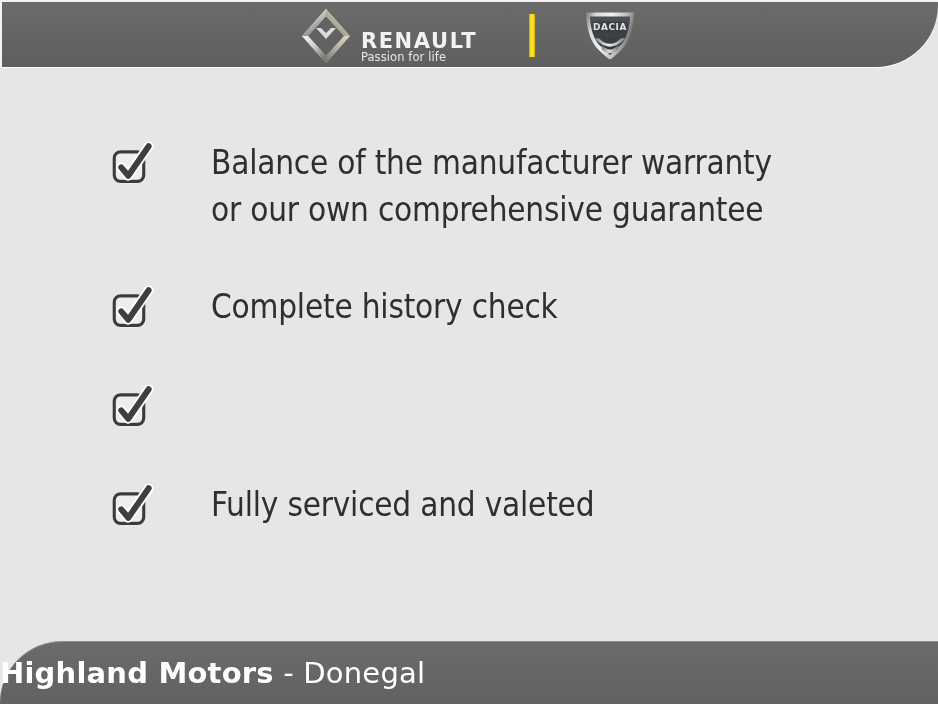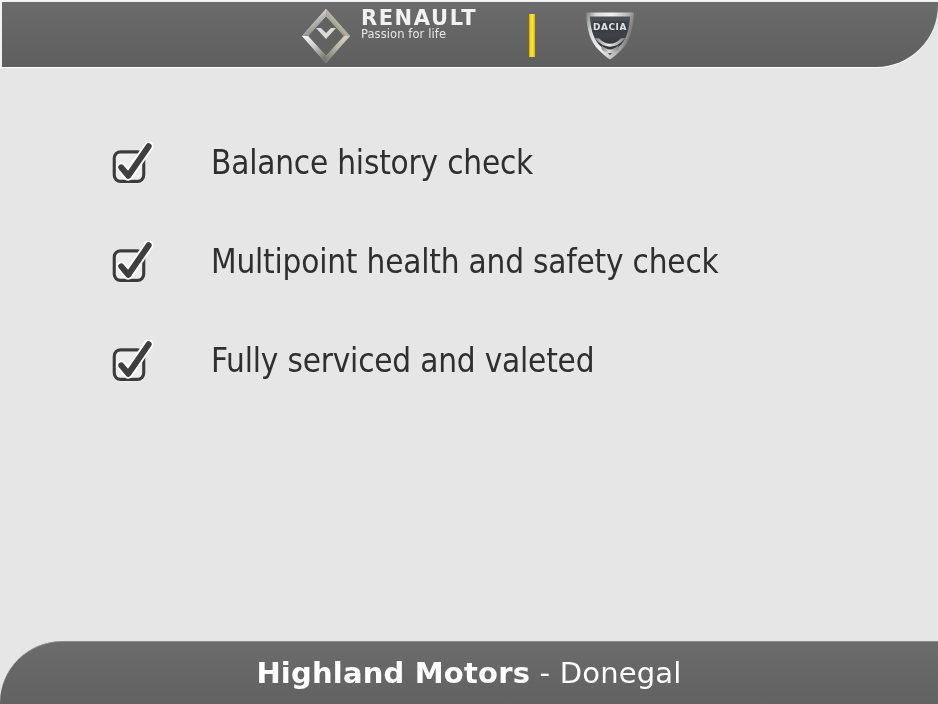--- a/index.html
+++ b/index.html
@@ -39,21 +39,21 @@
     width: 938px;
     height: 67px;
     display: flex;
     align-items: center;
     justify-content: center;
     gap: 0;
   }
 
   .brand-group {
     display: flex;
-    align-items: flex-start;
+    align-items: flex-end;
     gap: 0;
   }
 
   
   .renault-logo {
     width: 50px;
     height: 56px;
     flex: none;
     margin-right: 10px;
   }
@@ -142,21 +142,20 @@
     left: 0;
     top: 641px;
     width: 938px;
     height: 63px;
     background: linear-gradient(180deg, #6c6c6d 0%, #666667 50%, #626263 100%);
     border-top-left-radius: 62px;
     box-sizing: border-box;
     border-top: 1px solid #8d8d8e;
     display: flex;
     align-items: center;
-    justify-content: center;
   }
   .footer-title {
     font-family: "DejaVu Sans", sans-serif;
     font-size: 29px;
     color: #ffffff;
     letter-spacing: 0.2px;
     white-space: nowrap;
   }
   .footer-title .bold {
     font-weight: bold;
@@ -247,43 +246,54 @@
 
         <path d="M40,66 Q55,82 70,66 L70,74 Q55,88 40,74 Z" fill="url(#dg3)" opacity="0.9"></path>
       </svg>
 
     </div>
   </div>
 
   <div class="content">
     <div class="checklist">
 
+      <div class="check-row row-1">
+        <div class="cb-wrap">
+          <svg class="checkbox-icon" viewBox="0 0 64 64">
+            <rect x="6" y="14" width="42" height="42" rx="9" ry="9" fill="#eeeded" stroke="#ffffff" stroke-width="5"></rect>
+            <rect x="6" y="14" width="42" height="42" rx="9" ry="9" fill="none" stroke="#3b3b3b" stroke-width="4.5"></rect>
+            <path d="M16,36 L26,48 L55,6" fill="none" stroke="#ffffff" stroke-width="14" stroke-linecap="round" stroke-linejoin="round"></path>
+            <path d="M16,36 L26,48 L55,6" fill="none" stroke="#3f3f3f" stroke-width="8.5" stroke-linecap="round" stroke-linejoin="round"></path>
+          </svg>
+        </div>
+        <div class="check-text">Balance of the manufacturer warranty
+or our own comprehensive guarantee</div>
+      </div>
 
       <div class="check-row row-2">
         <div class="cb-wrap">
           <svg class="checkbox-icon" viewBox="0 0 64 64">
             <rect x="6" y="14" width="42" height="42" rx="9" ry="9" fill="#eeeded" stroke="#ffffff" stroke-width="5"></rect>
             <rect x="6" y="14" width="42" height="42" rx="9" ry="9" fill="none" stroke="#3b3b3b" stroke-width="4.5"></rect>
             <path d="M16,36 L26,48 L55,6" fill="none" stroke="#ffffff" stroke-width="14" stroke-linecap="round" stroke-linejoin="round"></path>
             <path d="M16,36 L26,48 L55,6" fill="none" stroke="#3f3f3f" stroke-width="8.5" stroke-linecap="round" stroke-linejoin="round"></path>
           </svg>
         </div>
-        <div class="check-text">Balance history check</div>
+        <div class="check-text">Complete history check</div>
       </div>
 
       <div class="check-row row-3">
         <div class="cb-wrap">
           <svg class="checkbox-icon" viewBox="0 0 64 64">
             <rect x="6" y="14" width="42" height="42" rx="9" ry="9" fill="#eeeded" stroke="#ffffff" stroke-width="5"></rect>
             <rect x="6" y="14" width="42" height="42" rx="9" ry="9" fill="none" stroke="#3b3b3b" stroke-width="4.5"></rect>
             <path d="M16,36 L26,48 L55,6" fill="none" stroke="#ffffff" stroke-width="14" stroke-linecap="round" stroke-linejoin="round"></path>
             <path d="M16,36 L26,48 L55,6" fill="none" stroke="#3f3f3f" stroke-width="8.5" stroke-linecap="round" stroke-linejoin="round"></path>
           </svg>
         </div>
-        <div class="check-text">Multipoint health and safety check</div>
       </div>
 
       <div class="check-row row-4">
         <div class="cb-wrap">
           <svg class="checkbox-icon" viewBox="0 0 64 64">
             <rect x="6" y="14" width="42" height="42" rx="9" ry="9" fill="#eeeded" stroke="#ffffff" stroke-width="5"></rect>
             <rect x="6" y="14" width="42" height="42" rx="9" ry="9" fill="none" stroke="#3b3b3b" stroke-width="4.5"></rect>
             <path d="M16,36 L26,48 L55,6" fill="none" stroke="#ffffff" stroke-width="14" stroke-linecap="round" stroke-linejoin="round"></path>
             <path d="M16,36 L26,48 L55,6" fill="none" stroke="#3f3f3f" stroke-width="8.5" stroke-linecap="round" stroke-linejoin="round"></path>
           </svg>

